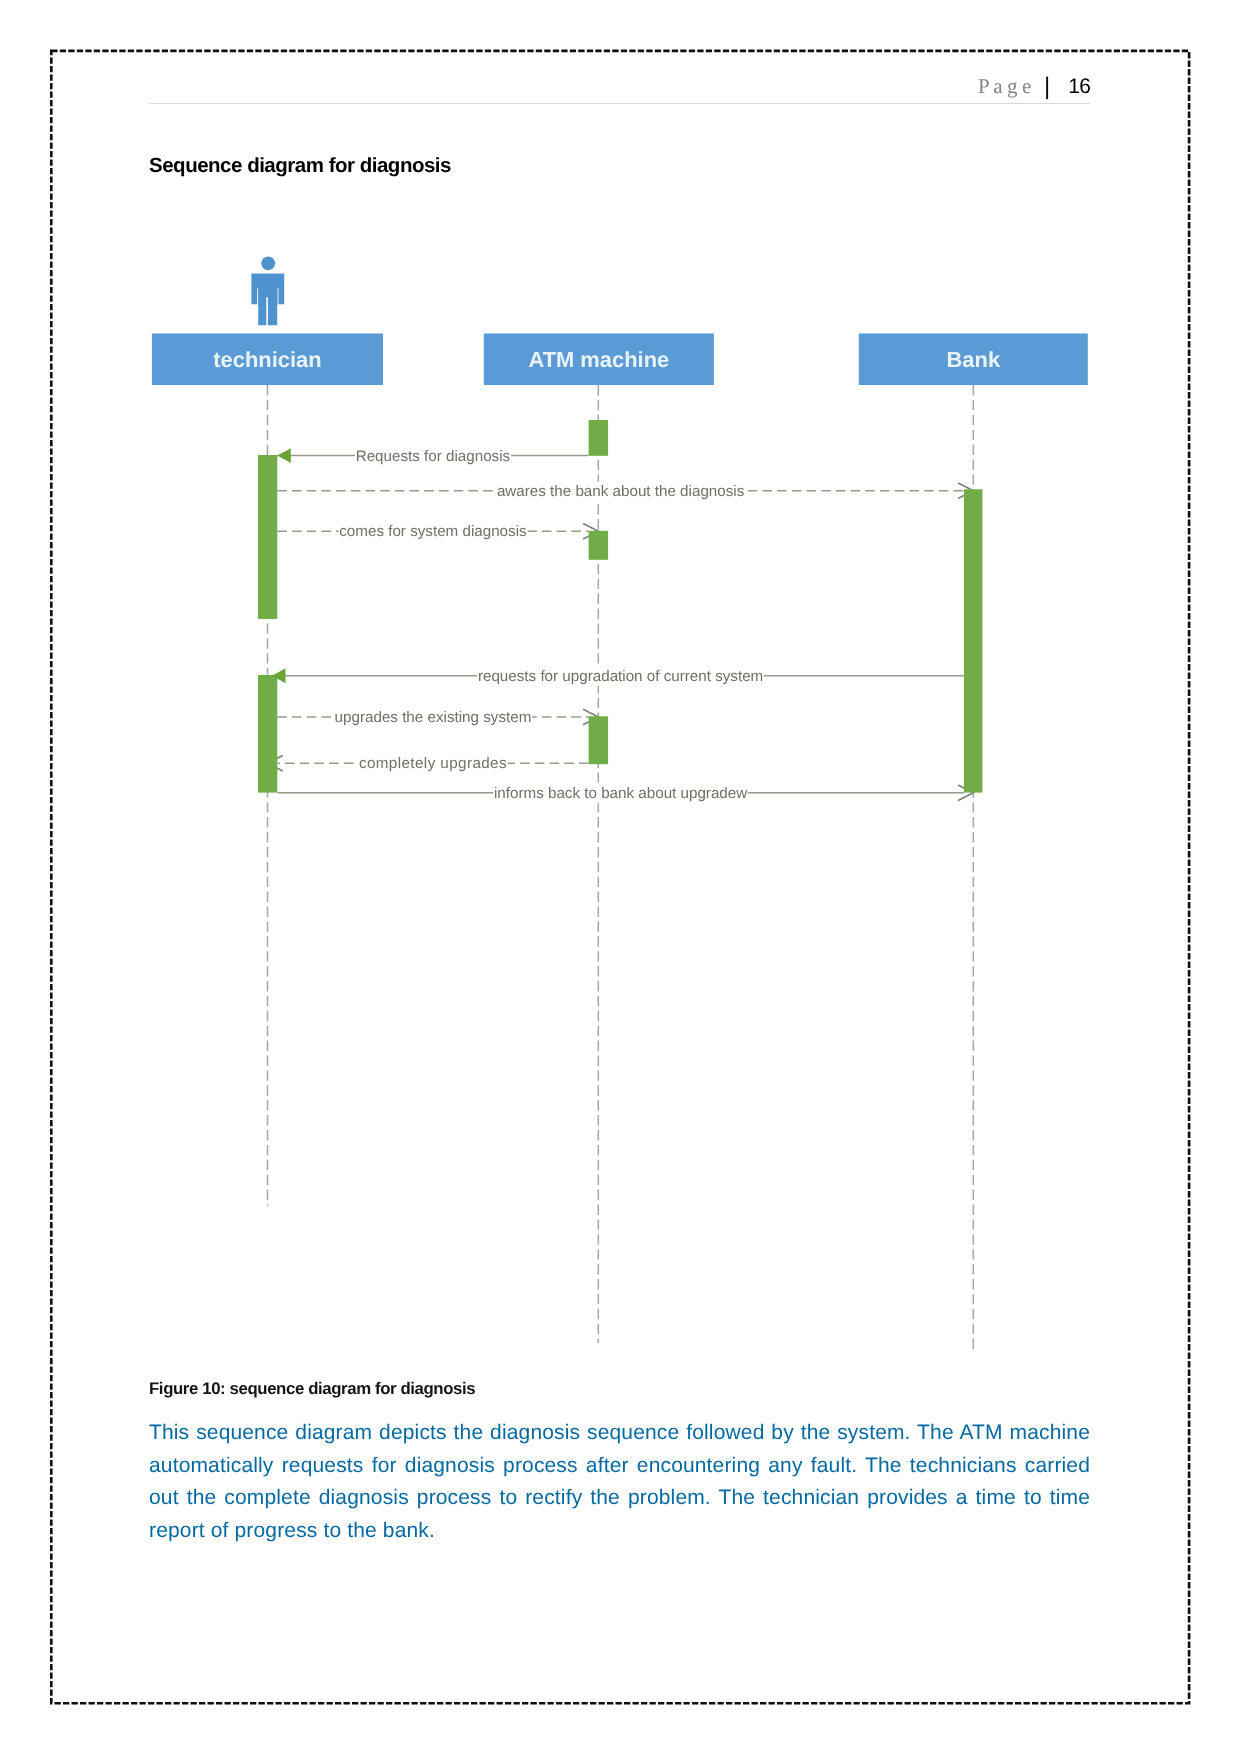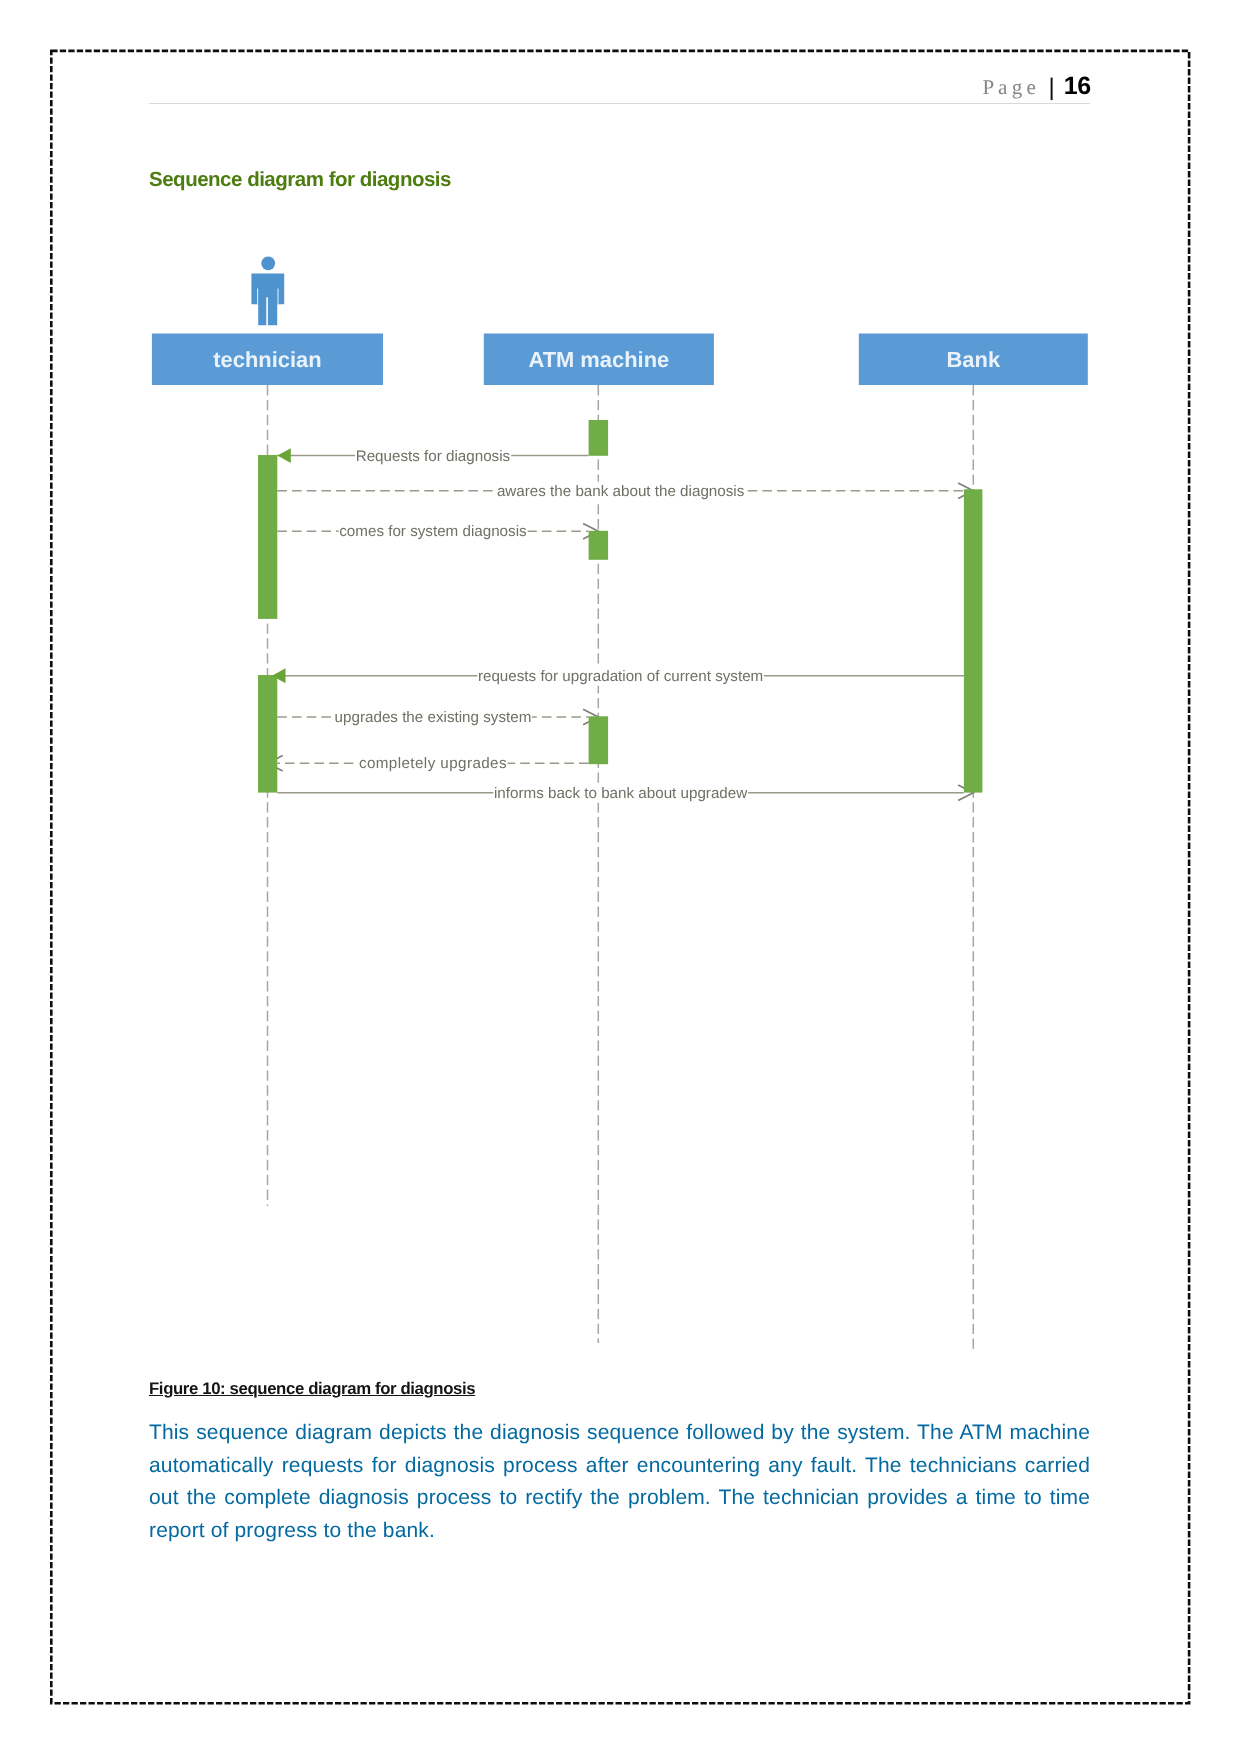--- a/index.html
+++ b/index.html
@@ -18,30 +18,30 @@
   .page-frame { position:absolute; left:0; top:0; width:1241px; height:1754px; }
 
   
   .hdr { position:absolute; left:149px; top:76px; width:941px; height:24px; }
   .hdr-inner { position:absolute; right:-0.5px; top:0; white-space:nowrap;
                line-height:20px; }
   .hdr-page { font-size:21px; color:#858585; letter-spacing:-0.4px;
               font-family:Liberation Serif, serif; }
   .hdr-sep  { font-size:24px; color:#0d0d0d; letter-spacing:0;
               position:relative; top:1px; margin-left:13px; font-weight:300; }
-  .hdr-num  { font-size:25px; color:#000; font-weight:bold; letter-spacing:-0.55px;
-              margin-left:9px; }
+  .hdr-num  { font-size:21px; color:#000; font-weight:normal; letter-spacing:-0.55px;
+              margin-left:18px; }
   .hdr-rule { position:absolute; left:149px; top:103px; width:941px; height:1px;
               background:#d9d9d9; }
 
   .title { position:absolute; left:149px; top:155px; font-size:20.5px; line-height:22px;
-           font-weight:bold; color:#4d7c0f; letter-spacing:-0.49px; white-space:nowrap;margin-top:14px; }
+           font-weight:bold; color:#000000; letter-spacing:-0.49px; white-space:nowrap; }
 
   .figcap { position:absolute; left:149px; top:1380px; font-size:16.8px; line-height:18px;
-            font-weight:bold; color:#141414; letter-spacing:-0.39px; white-space:nowrap;text-decoration:underline; }
+            font-weight:bold; color:#141414; letter-spacing:-0.39px; white-space:nowrap; }
   .bodytext { position:absolute; left:149px; top:1417px; width:941px;
               font-size:21px; color:#0369a1; line-height:32.6px;
               text-align:justify; text-justify:inter-word;
               letter-spacing:0.15px; }
 
   .diagram { position:absolute; left:0px; top:0px; }
 </style>
 </head>
 <body>
 

